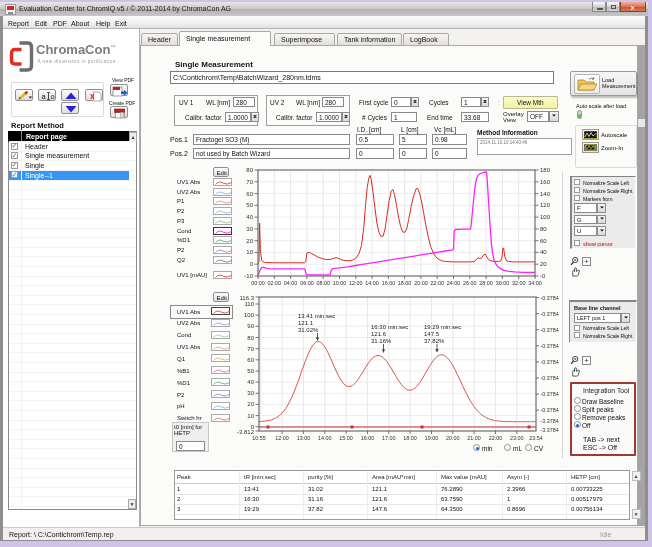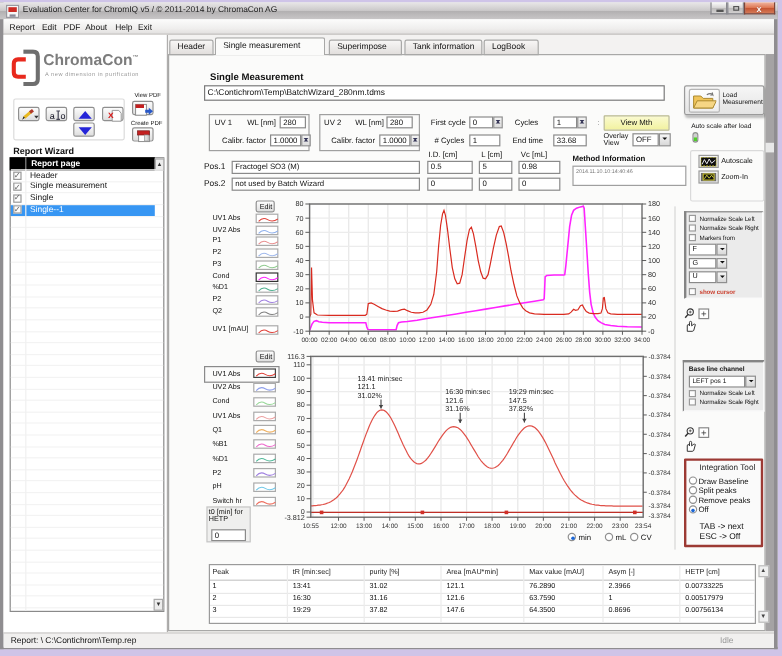--- a/index.html
+++ b/index.html
@@ -100,21 +100,21 @@
     </svg>
   </div>
 <div class="lbl t5" style="left:109px;top:100px">Create PDF</div>
 <div class="btn3d" style="left:110px;top:106px;width:18px;height:12px">
  <svg class="a" style="left:3px;top:0.5px" width="13" height="11" viewBox="0 0 13 11">
   <rect x="1.5" y="1.5" width="9" height="8.5" fill="#fff" stroke="#888" stroke-width="0.8"></rect>
   <rect x="0.5" y="1" width="10" height="3.5" fill="#c42020" stroke="#802020" stroke-width="0.6"></rect>
   <rect x="6.5" y="4.5" width="3" height="5" fill="#ddd" stroke="#999" stroke-width="0.6"></rect>
     </svg>
   </div>
-<div class="lbl" style="left:11px;top:121px;font-size:7.5px;font-weight:bold">Report Wizard</div>
+<div class="lbl" style="left:11px;top:121px;font-size:7.5px;font-weight:bold">Report Method</div>
 
 <div class="a" style="left:8px;top:131px;width:129px;height:379px;background:#fff;border:1px solid #8a8a8a"></div>
 <div class="a" style="left:8px;top:131px;width:121px;height:10.5px;background:#000"></div>
 <div class="a" style="left:21px;top:131px;width:1px;height:10.5px;background:#888"></div>
 <div class="lbl" style="left:26px;top:132.5px;font-size:7px;font-weight:bold;color:#fff">Report page</div>
 <div class="a" style="left:129px;top:131.5px;width:8px;height:10px;background:#ececec;border:1px solid #aaa;font-size:5px;color:#333;text-align:center;line-height:9px">▲</div>
 <div class="cb ck" style="left:10.5px;top:142.5px"></div>
 <div class="lbl t7" style="left:25px;top:142.7px;color:#111">Header</div>
 <div class="cb ck" style="left:10.5px;top:152.1px"></div>
 <div class="lbl t7" style="left:25px;top:152.29999999999998px;color:#111">Single measurement</div>

